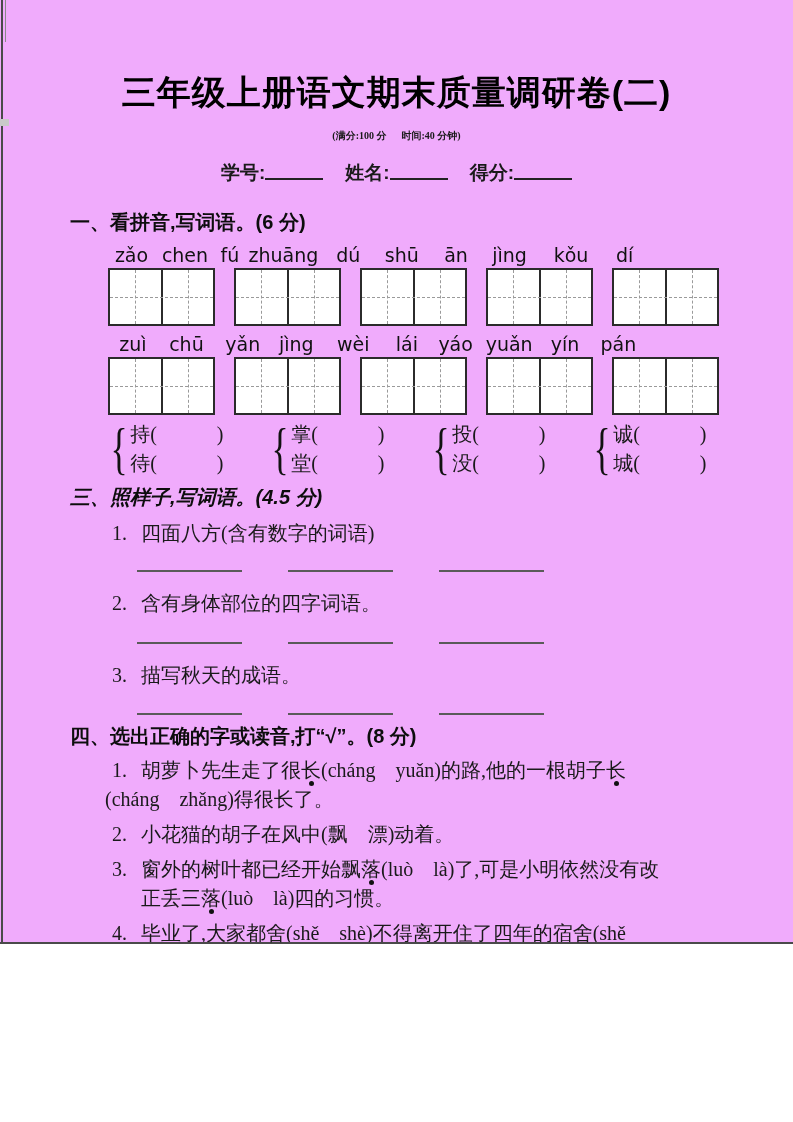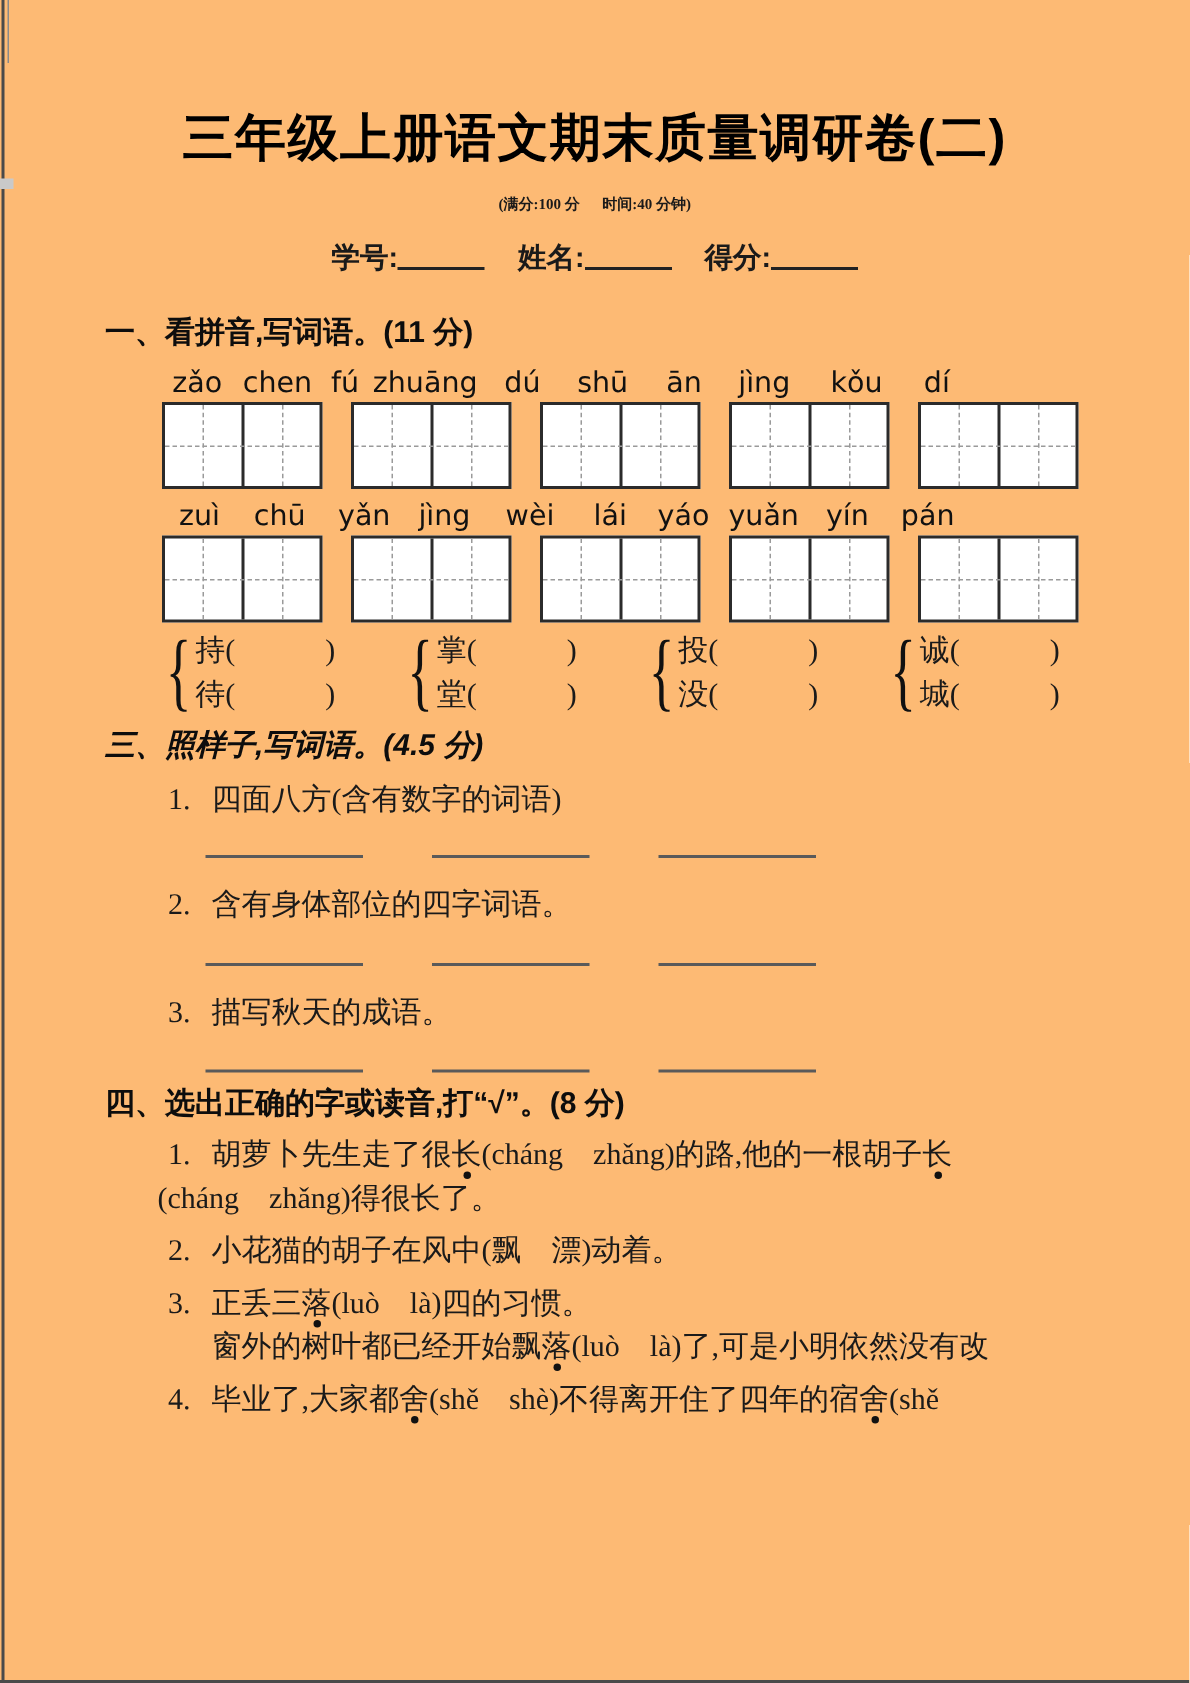--- a/index.html
+++ b/index.html
@@ -1,17 +1,17 @@
 <!DOCTYPE html>
 <html><head>
 <meta charset="utf-8">
 <style>
   html,body { margin:0; padding:0; background:#ffffff; }
   .page {
-    position:relative; width:793px; height:1122px; background:#fdba74;
+    position:relative; width:793px; height:944px; background:#f0abfc;
     font-family:"Liberation Serif","DejaVu Serif",serif; color:#1a1a1a; overflow:hidden;
   }
   
   .edge-left   { position:absolute; left:1px; top:0; width:2px; height:100%; background:#4a4a4a; }
   .edge-left2  { position:absolute; left:5px; top:0; width:1px; height:42px; background:#8a8a8a; }
   .edge-tick   { position:absolute; left:0; top:119px; width:9px; height:7px; background:#c9c9c9; }
   .edge-bottom { position:absolute; left:0; bottom:0; width:100%; height:2px; background:#4a4a4a; }
 
   .title {
     margin:70px 30px 0; text-align:center;
@@ -87,21 +87,21 @@
     <div class="field">
       <span>姓名:</span>
         <span class="fblank"></span>
     </div>
     <div class="field">
       <span>得分:</span>
         <span class="fblank"></span>
     </div>
   </div>
 
-  <div class="sec-h">一、看拼音,写词语。(11 分)</div>
+  <div class="sec-h">一、看拼音,写词语。(6 分)</div>
 
   <div class="pinyin-row">
     <div class="pgroup">
         <span>zǎo</span>
         <span>chen</span>
       </div>
     <div class="pgroup">
         <span>fú</span>
         <span>zhuāng</span>
       </div>
@@ -250,37 +250,37 @@
     <div class="bline"></div>
     <div class="bline"></div>
     <div class="bline"></div>
   </div>
 
   <div class="sec-h s4">四、选出正确的字或读音,打“√”。(8 分)</div>
 
   <div class="qitem mt7">
     <span class="qnum">1.</span>
     <div class="qtext">
-      <div class="qline"><span>胡萝卜先生走了很</span><span class="ed">长</span><span>(cháng    zhǎng)的路,他的一根胡子</span><span class="ed">长</span></div>
+      <div class="qline"><span>胡萝卜先生走了很</span><span class="ed">长</span><span>(cháng    yuǎn)的路,他的一根胡子</span><span class="ed">长</span></div>
       <div class="qline hang"><span>(cháng    zhǎng)得很长了。</span></div>
     </div>
   </div>
 
   <div class="qitem mt6">
     <span class="qnum">2.</span>
     <div class="qtext">
       <div class="qline"><span>小花猫的胡子在风中(飘    漂)动着。</span></div>
     </div>
   </div>
 
   <div class="qitem mt6">
     <span class="qnum">3.</span>
     <div class="qtext">
+      <div class="qline"><span>窗外的树叶都已经开始飘</span><span class="ed">落</span><span>(luò    là)了,可是小明依然没有改</span></div>
       <div class="qline"><span>正丢三</span><span class="ed">落</span><span>(luò    là)四的习惯。</span></div>
-      <div class="qline"><span>窗外的树叶都已经开始飘</span><span class="ed">落</span><span>(luò    là)了,可是小明依然没有改</span></div>
     </div>
   </div>
 
   <div class="qitem mt6">
     <span class="qnum">4.</span>
     <div class="qtext">
       <div class="qline"><span>毕业了,大家都</span><span class="ed">舍</span><span>(shě    shè)不得离开住了四年的宿</span><span class="ed">舍</span><span>(shě</span></div>
     </div>
   </div>
 </div>

